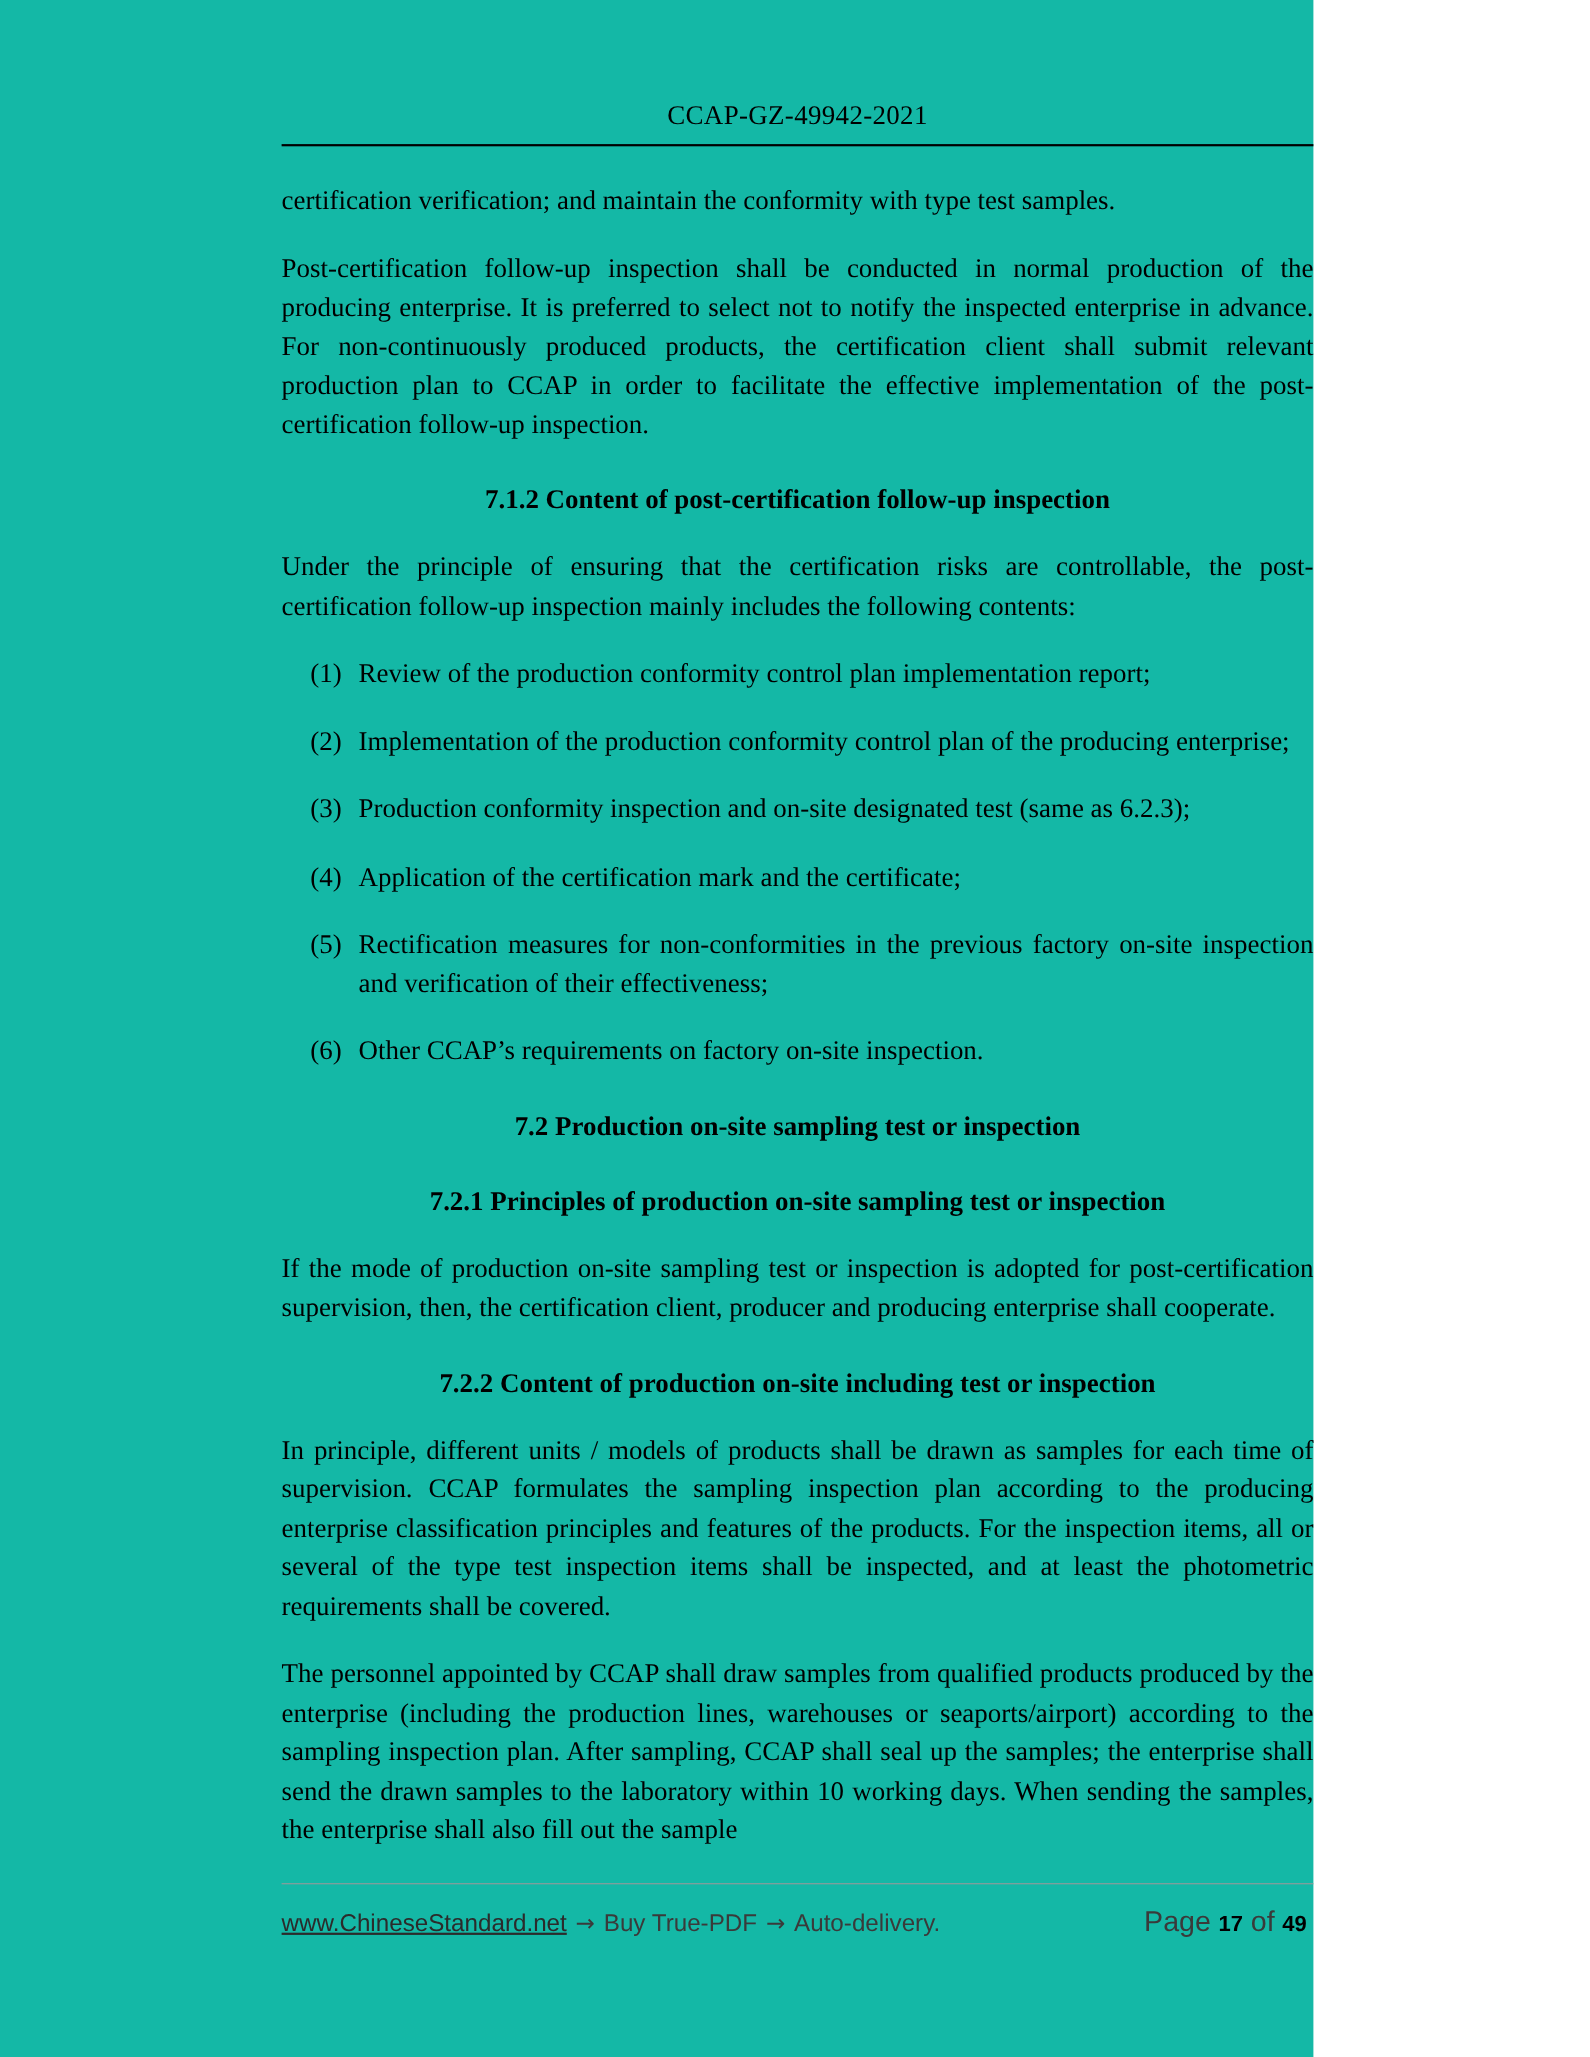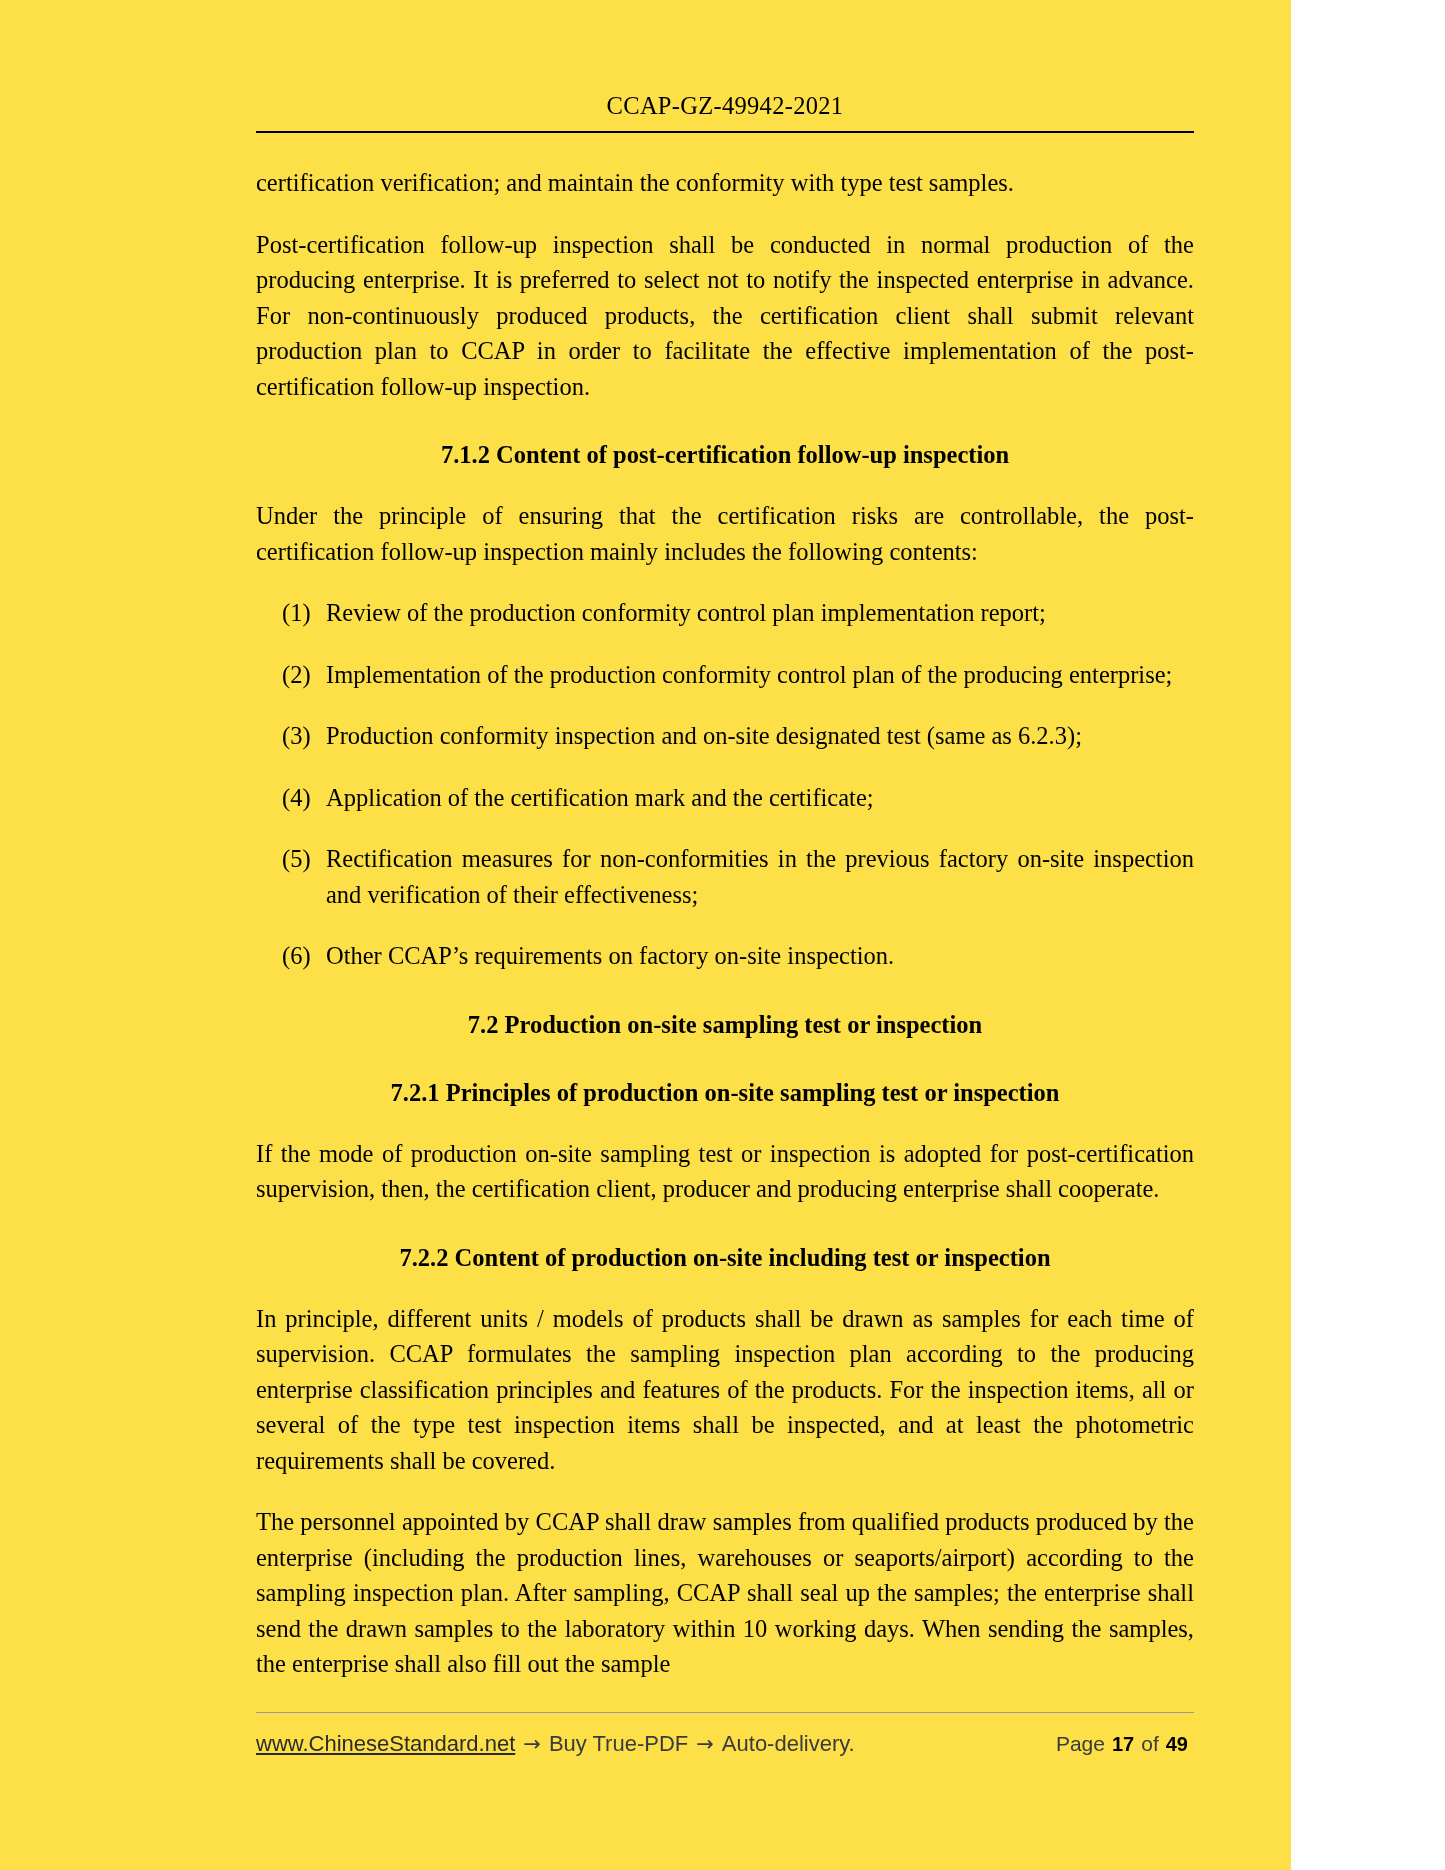--- a/index.html
+++ b/index.html
@@ -8,25 +8,25 @@
     background: #ffffff;
   }
   body {
     width: 1445px;
     height: 1870px;
     font-family: "Liberation Serif", serif;
     color: #000000;
   }
   .page {
     position: relative;
-    width: 1291px;
+    width: 1194px;
     height: 1870px;
     box-sizing: border-box;
     padding: 0;
-    background: #fde047;
+    background: #14b8a6;
   }
   .content {
     position: absolute;
     left: 256px;
     top: 0;
     width: 938px;
   }
   .header {
     padding-top: 92px;
     text-align: center;
@@ -117,21 +117,21 @@
     align-items: baseline;
     gap: 7px;
     padding-right: 6px;
   }
   .footer-right .num {
     font-weight: bold;
     font-size: 20px;
     color: #000;
   }
   .footer-right .word {
-    font-size: 21px;
+    font-size: 26px;
     color: #3a3a3a;
   }
 </style>
 </head>
 <body>
 
 <div class="page">
 
   <div class="content">
 

